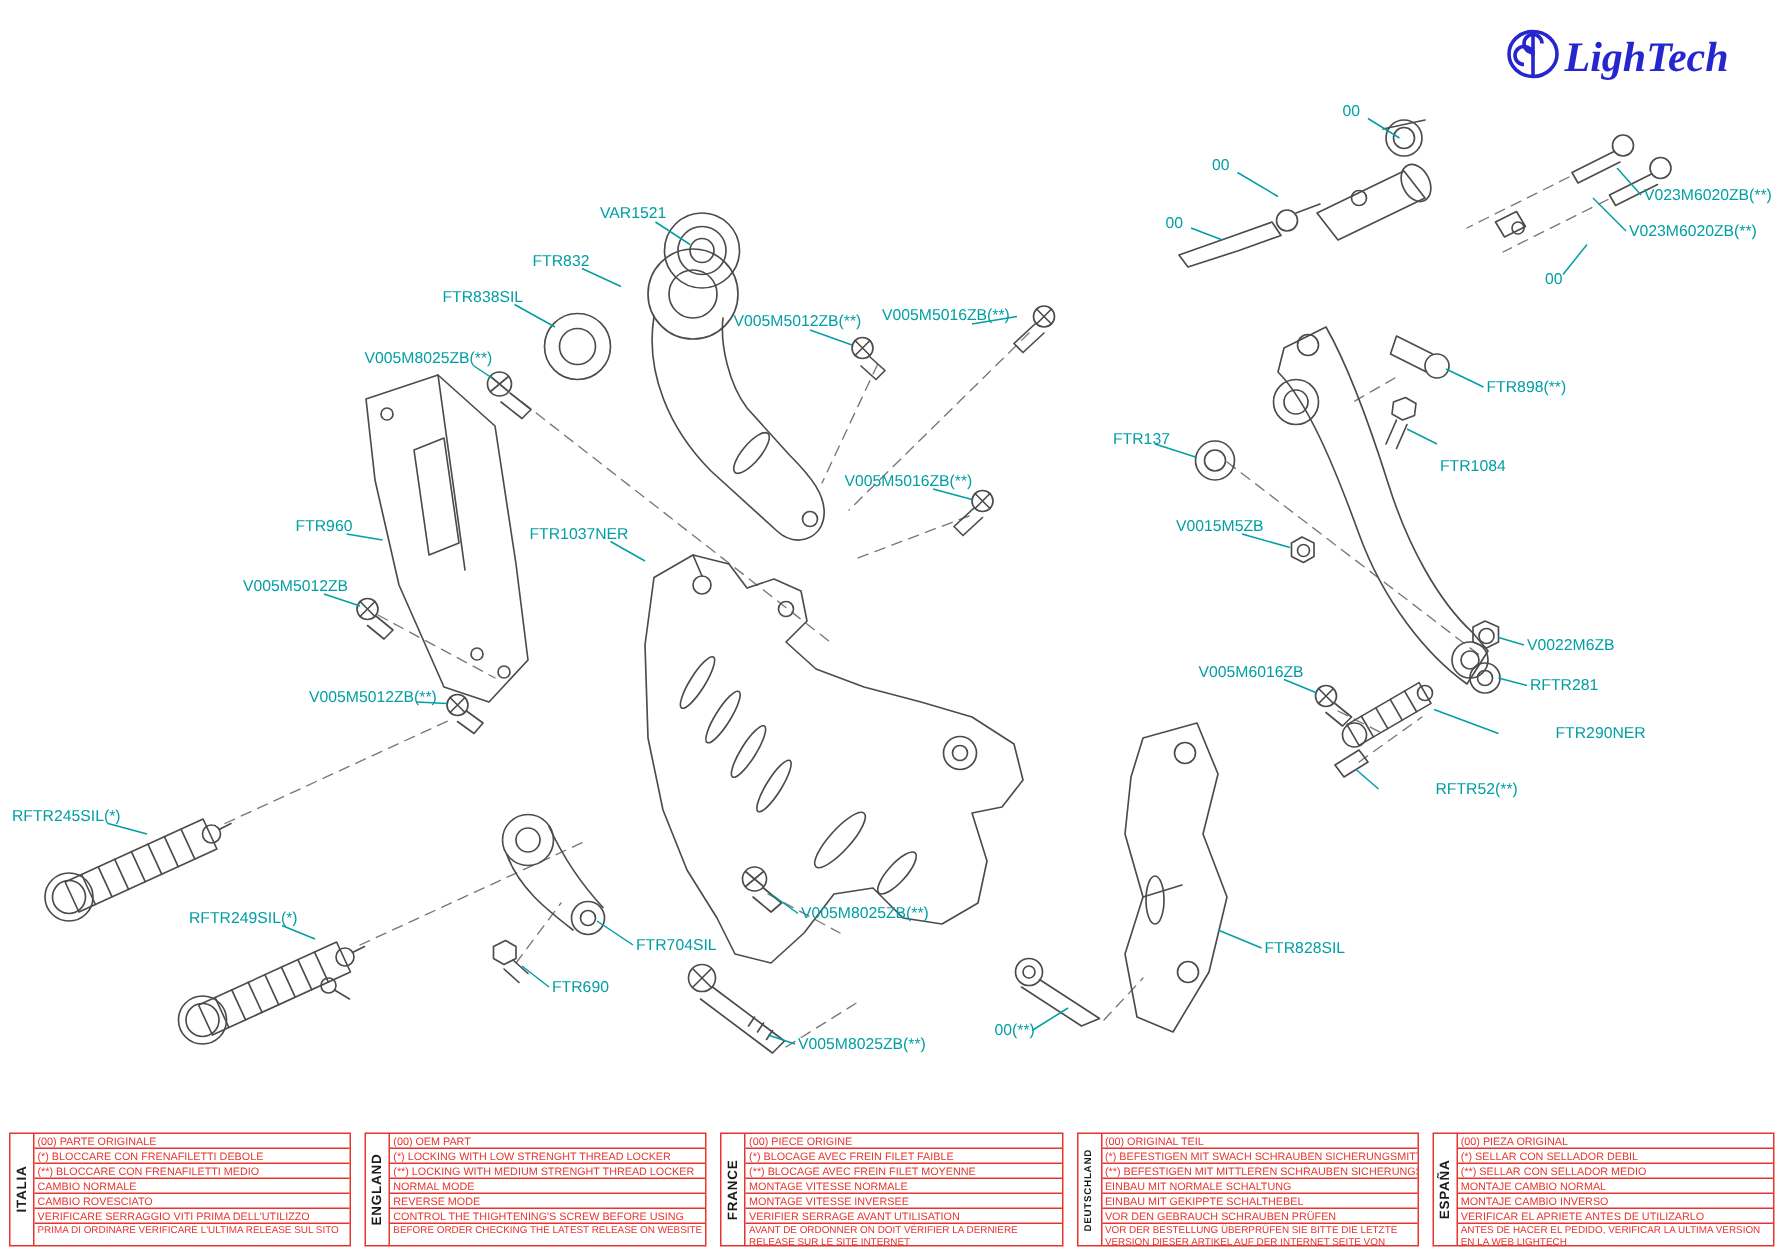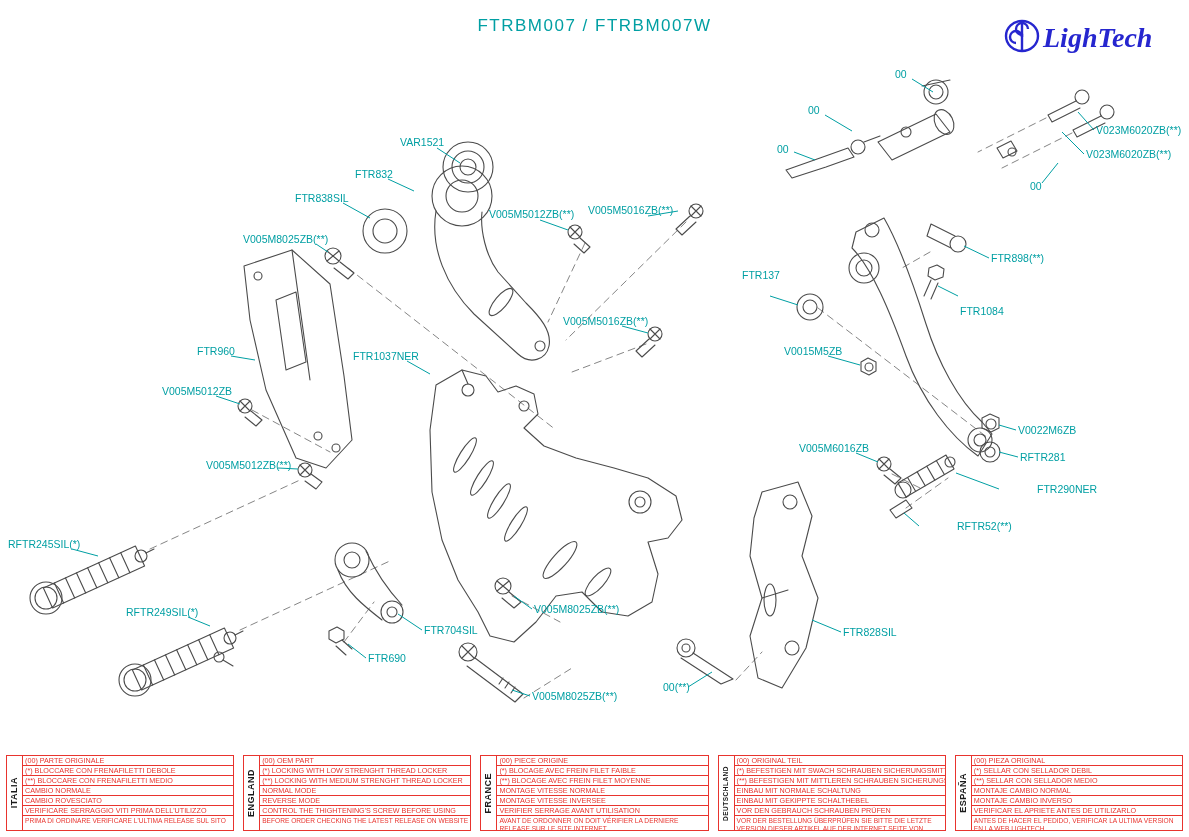--- a/index.html
+++ b/index.html
@@ -324,40 +324,39 @@
       <div class="part-label" style="left: 355px; top: 168px;">FTR832</div>
       <div class="part-label" style="left: 295px; top: 192px;">FTR838SIL</div>
       <div class="part-label" style="left: 243px; top: 233px;">V005M8025ZB(**)</div>
       <div class="part-label" style="left: 489px; top: 208px;">V005M5012ZB(**)</div>
       <div class="part-label" style="left: 588px; top: 204px;">V005M5016ZB(**)</div>
       <div class="part-label" style="left: 563px; top: 315px;">V005M5016ZB(**)</div>
       <div class="part-label" style="left: 197px; top: 345px; text-align: center;">FTR960</div>
       <div class="part-label" style="left: 353px; top: 350px;">FTR1037NER</div>
       <div class="part-label" style="left: 162px; top: 385px;">V005M5012ZB</div>
       <div class="part-label" style="left: 206px; top: 459px;">V005M5012ZB(**)</div>
-      <div class="part-label" style="left: 742px; top: 269px;">FTR137</div>
+      <div class="part-label" style="left: 742px; top: 287px;">FTR137</div>
       <div class="part-label" style="left: 784px; top: 345px;">V0015M5ZB</div>
       <div class="part-label" style="left: 991px; top: 252px;">FTR898(**)</div>
       <div class="part-label" style="left: 960px; top: 305px;">FTR1084</div>
       <div class="part-label" style="left: 1018px; top: 424px;">V0022M6ZB</div>
       <div class="part-label" style="left: 1020px; top: 451px;">RFTR281</div>
       <div class="part-label" style="left: 1001px; top: 483px; margin-left: 36px;">FTR290NER</div>
       <div class="part-label" style="left: 921px; top: 520px; padding-left: 36px;">RFTR52(**)</div>
       <div class="part-label" style="left: 799px; top: 442px;">V005M6016ZB</div>
       <div class="part-label" style="left: 8px; top: 538px;">RFTR245SIL(*)</div>
       <div class="part-label" style="left: 126px; top: 606px;">RFTR249SIL(*)</div>
       <div class="part-label" style="left: 424px; top: 624px;">FTR704SIL</div>
       <div class="part-label" style="left: 368px; top: 652px;">FTR690</div>
       <div class="part-label" style="left: 534px; top: 603px;">V005M8025ZB(**)</div>
       <div class="part-label" style="left: 532px; top: 690px;">V005M8025ZB(**)</div>
       <div class="part-label" style="left: 843px; top: 626px;">FTR828SIL</div>
       <div class="part-label" style="left: 663px; top: 681px;">00(**)</div>
     </div>
 
-  <div class="page-title">FTRBM007 / FTRBM007W</div>
 
   <svg class="logo" width="180" height="58" viewBox="0 0 180 58" xmlns="http://www.w3.org/2000/svg">
     <g stroke="#2626cf" fill="none" stroke-width="2.4">
       <ellipse cx="21" cy="30" rx="16" ry="15"></ellipse>
       <path d="M15,37 a6,6 0 1 1 6,-6 l0,-17"></path>
       <path d="M27,23 a6,6 0 1 0 -6,6 l0,17"></path>
     </g>
     <text x="42" y="41" font-family="Liberation Serif, serif" font-style="italic" font-weight="bold" font-size="28" fill="#2626cf">LighTech</text>
   </svg>
 

